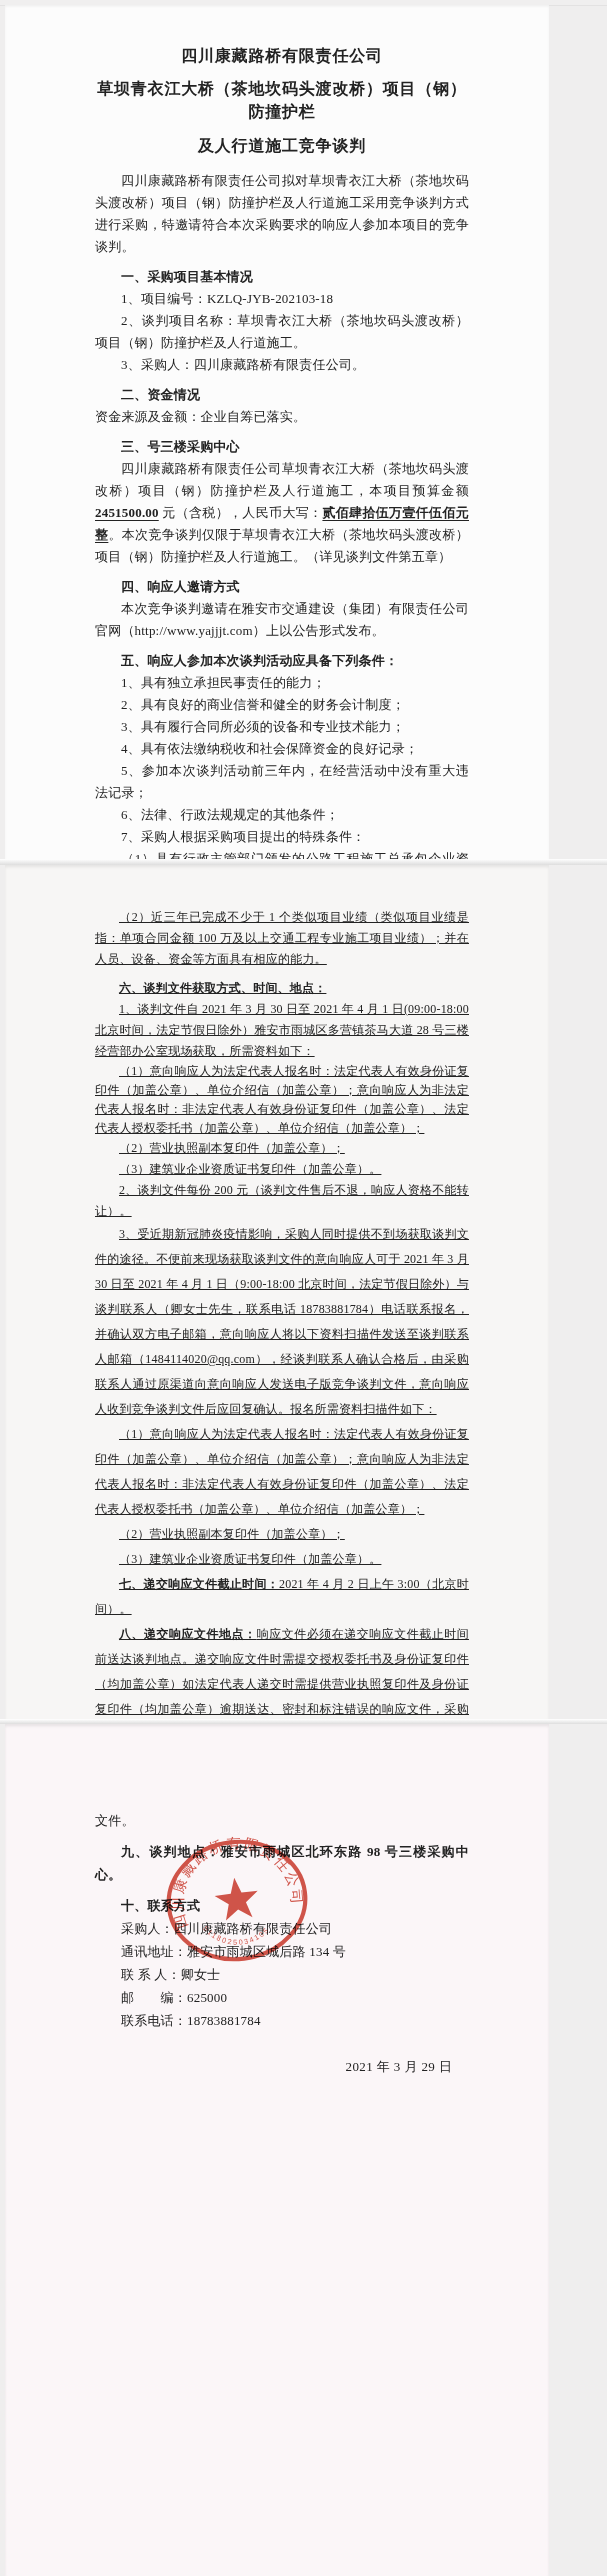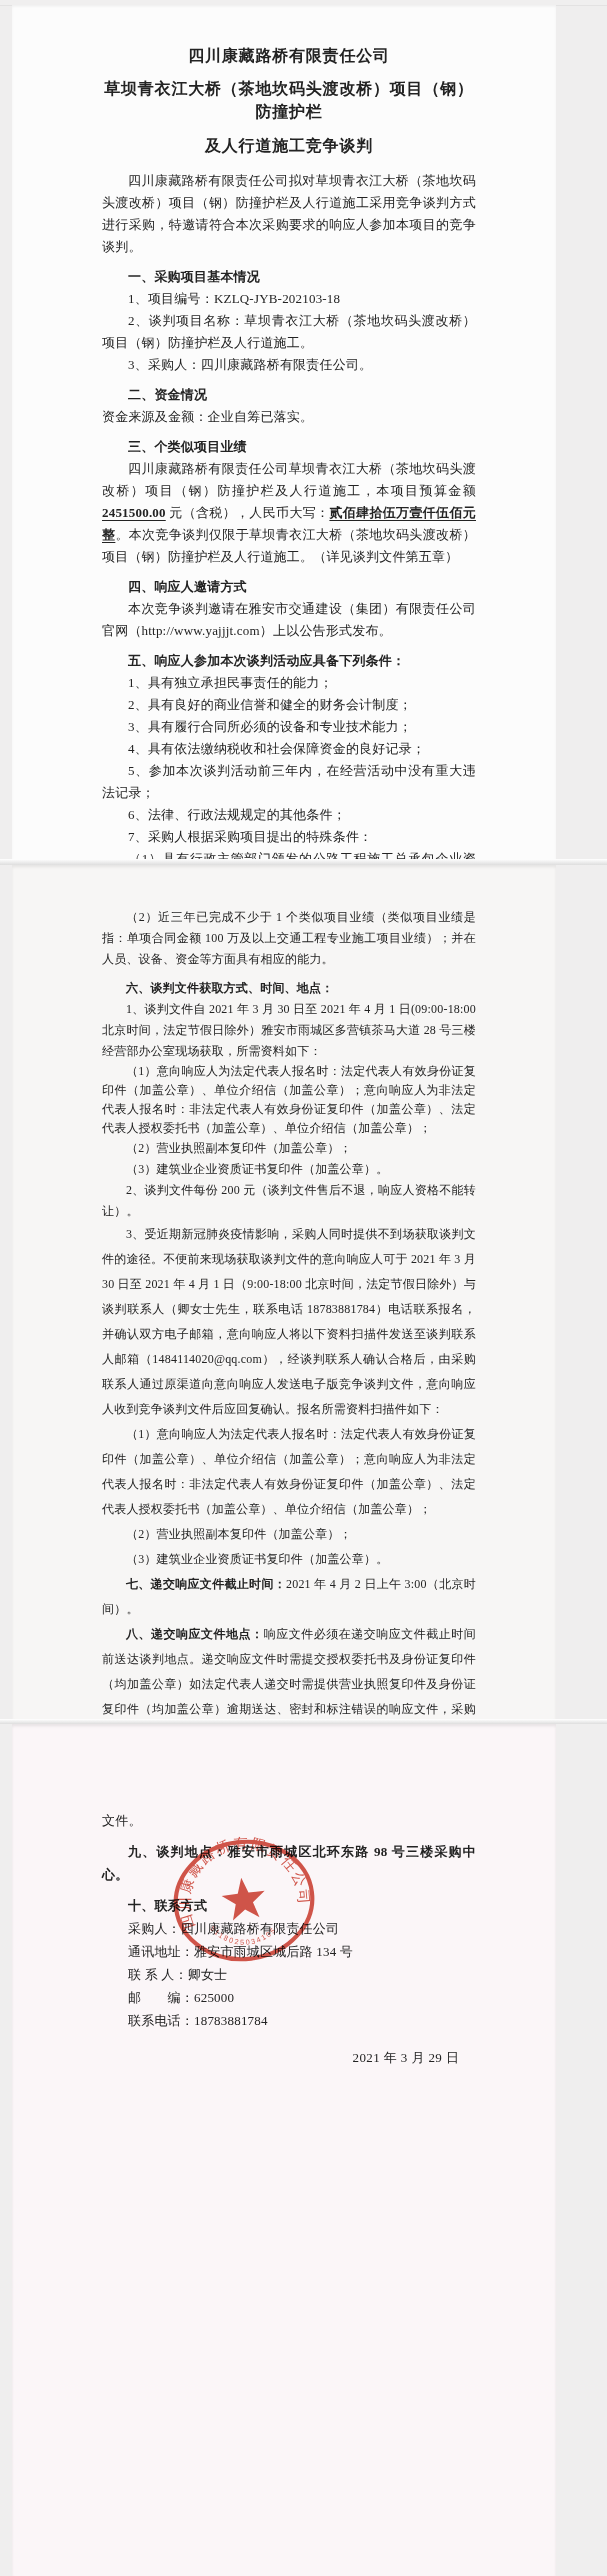--- a/index.html
+++ b/index.html
@@ -1,43 +1,43 @@
 <!DOCTYPE html>
 <html style="font-size:12px"><head>
 <meta charset="utf-8">
 <style>
   html,body{margin:0;padding:0;background:#efeeee;}
   body{width:607px;height:2576px;position:relative;overflow:hidden;
        font-family:"Liberation Serif","DejaVu Serif",serif;color:#232323;}
-  .page{position:absolute;left:12px;width:544px;overflow:hidden;box-sizing:border-box;}
+  .page{position:absolute;left:5px;width:544px;overflow:hidden;box-sizing:border-box;}
   #page1{top:4.6px;height:859px;background:#fcfcfc;box-shadow:inset 0 1.5px 2.3px rgba(0,0,0,.05);}
   #page2{top:865px;height:854px;background:#f7f6f5;box-shadow:inset 0 2.3px 3px rgba(0,0,0,.07);}
   #page3{top:1724px;height:852px;background:#fbf6f8;box-shadow:inset 0 2.3px 3px rgba(0,0,0,.08);}
   .seam{position:absolute;left:0;width:607px;background:linear-gradient(#ffffff,#dedede);}
   #seam1{top:859px;height:6px;}
   #seam2{top:1719px;height:4.6px;}
   .content{margin:0 80px 0 90px;}
   .title{font-size:16px;font-weight:bold;text-align:center;margin:0 0 10.6px 0;line-height:23px;letter-spacing:0.8px;}
   .para,.heading,.item{font-size:13px;line-height:22px;margin:0;text-align:justify;letter-spacing:0.2px;}
   .heading{font-weight:bold;margin-top:8px;}
   .indent{text-indent:2em;}
   .u{text-decoration:underline;text-underline-offset:3px;font-weight:bold;}
   b.lead{font-weight:bold;}
   
   #page2 .content{padding-top:42px;}
-  #page2 .para,#page2 .heading,#page2 .item{font-size:12px;line-height:21px;letter-spacing:0.2px;}
+  #page2 .para,#page2 .heading,#page2 .item{font-size:12px;line-height:21px;letter-spacing:0.2px;text-decoration:underline;}
   #page2 .loose{line-height:25px;}
   #page2 .tight{line-height:19px;}
   #page1 .content{padding-top:39px;}
   #page1 .title-block{margin-bottom:13.7px;}
   
   #page3 .content{padding-top:85px;}
   #page3 .para,#page3 .heading{font-size:13px;line-height:23px;}
   .contact-row{font-size:13px;line-height:23px;margin:0 0 0 2em;letter-spacing:0.2px;}
-  .doc-date{font-size:13px;text-align:right;padding-right:16.7px;margin-top:17px;letter-spacing:0.4px;}
+  .doc-date{font-size:13px;text-align:right;padding-right:16.7px;margin-top:26px;letter-spacing:0.4px;}
   .seal{position:absolute;left:156px;top:111px;width:152px;height:131px;mix-blend-mode:multiply;opacity:.85;}
   .topstrip{position:absolute;top:0;left:0;width:607px;height:4.6px;background:#f0efef;border-bottom:0.8px solid #e3e2e2;}
 </style>
 </head>
 <body>
 
 <div class="topstrip"></div>
 
 <div class="page" id="page1">
   <div class="content">
@@ -46,21 +46,21 @@
       <div class="title">草坝青衣江大桥（茶地坎码头渡改桥）项目（钢）防撞护栏</div>
       <div class="title">及人行道施工竞争谈判</div>
     </div>
     <p class="para indent">四川康藏路桥有限责任公司拟对草坝青衣江大桥（茶地坎码头渡改桥）项目（钢）防撞护栏及人行道施工采用竞争谈判方式进行采购，特邀请符合本次采购要求的响应人参加本项目的竞争谈判。</p>
     <p class="heading indent">一、采购项目基本情况</p>
     <p class="item indent">1、项目编号：KZLQ-JYB-202103-18</p>
     <p class="item indent">2、谈判项目名称：草坝青衣江大桥（茶地坎码头渡改桥）项目（钢）防撞护栏及人行道施工。</p>
     <p class="item indent">3、采购人：四川康藏路桥有限责任公司。</p>
     <p class="heading indent">二、资金情况</p>
     <p class="para">资金来源及金额：企业自筹已落实。</p>
-    <p class="heading indent">三、个类似项目业绩</p>
+    <p class="heading indent">三、号三楼采购中心</p>
     <p class="para indent"><span>四川康藏路桥有限责任公司草坝青衣江大桥（茶地坎码头渡改桥）项目（钢）防撞护栏及人行道施工，本项目预算金额 </span><span class="u">2451500.00</span><span> 元（含税），人民币大写：</span><span class="u">贰佰肆拾伍万壹仟伍佰元整</span><span>。本次竞争谈判仅限于草坝青衣江大桥（茶地坎码头渡改桥）项目（钢）防撞护栏及人行道施工。（详见谈判文件第五章）</span></p>
     <p class="heading indent">四、响应人邀请方式</p>
     <p class="para indent">本次竞争谈判邀请在雅安市交通建设（集团）有限责任公司官网（http://www.yajjjt.com）上以公告形式发布。</p>
     <p class="heading indent">五、响应人参加本次谈判活动应具备下列条件：</p>
     <p class="item indent">1、具有独立承担民事责任的能力；</p>
     <p class="item indent">2、具有良好的商业信誉和健全的财务会计制度；</p>
     <p class="item indent">3、具有履行合同所必须的设备和专业技术能力；</p>
     <p class="item indent">4、具有依法缴纳税收和社会保障资金的良好记录；</p>
     <p class="item indent">5、参加本次谈判活动前三年内，在经营活动中没有重大违法记录；</p>
     <p class="item indent">6、法律、行政法规规定的其他条件；</p>

